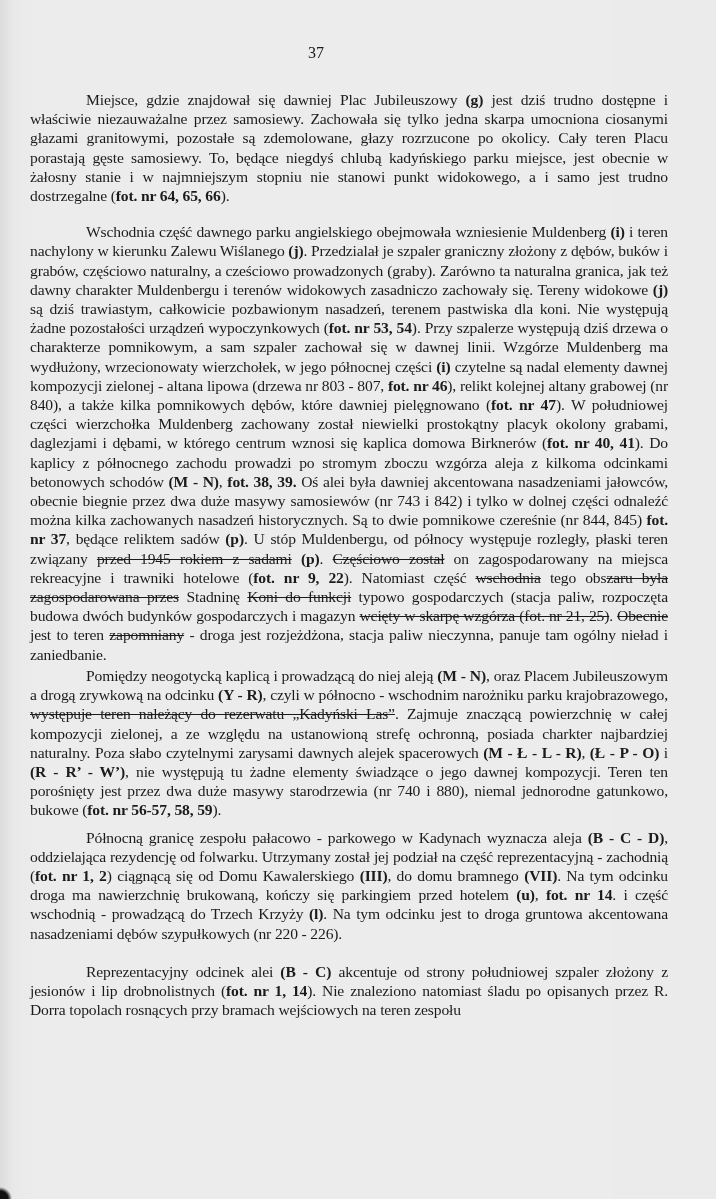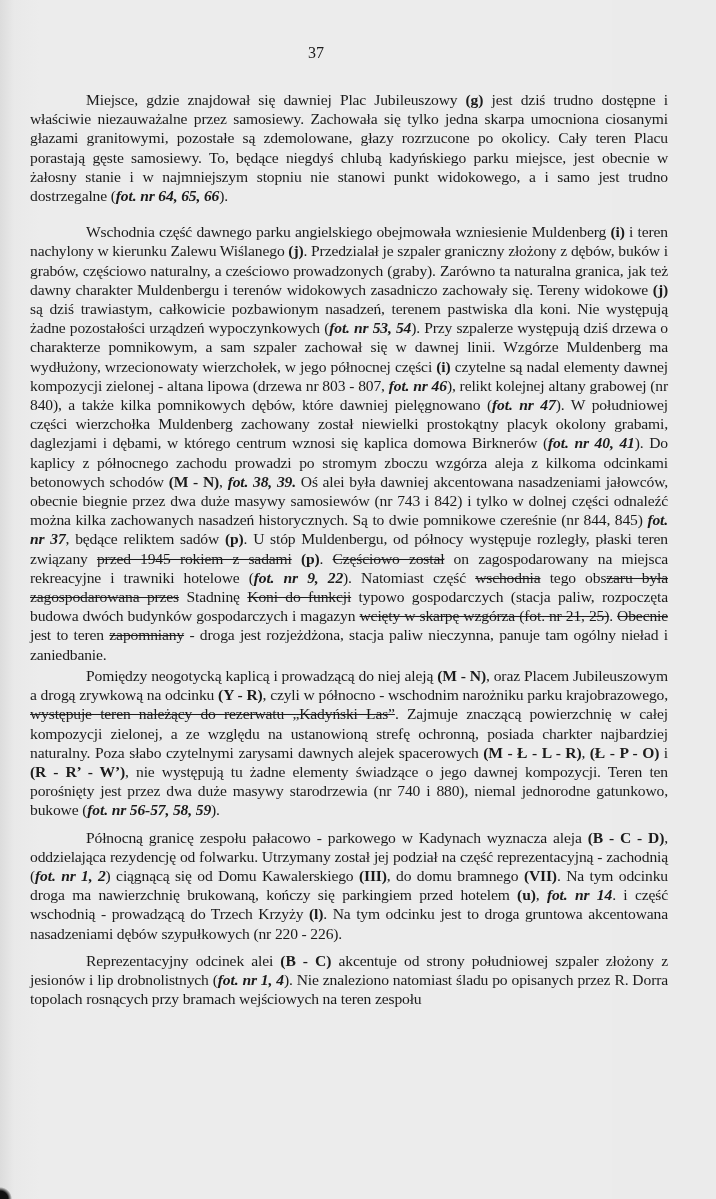--- a/index.html
+++ b/index.html
@@ -41,23 +41,23 @@
       text-align: justify;
       letter-spacing: -0.15px;
     }
     .para {
       margin: 0 0 16px 0;
       text-indent: 56px;
     }
     .para.p1 { margin-bottom: 17px; }
     .para.p2 { margin-bottom: 2px; }
     .para.p3 { margin-bottom: 8px; }
-    .para.p4 { margin-bottom: 8px; }
+    .para.p4 { margin-bottom: 19px; }
     .b { font-weight: bold; }
-    .fot { font-weight: bold; font-style: italic; }
+    .fot { font-weight: bold; }
     .strike { text-decoration: line-through; text-decoration-thickness: 1px; }
     .corner-shadow {
       position: absolute;
       left: 0;
       bottom: 0;
       width: 14px;
       height: 16px;
       background: radial-gradient(circle at 0 100%, #111 0, #111 8px, transparent 12px);
     }
   </style>
@@ -65,17 +65,17 @@
 <body>
 
 <div class="page">
   <div class="page-number">37</div>
 
   <div class="content">
     <p class="para p1">Miejsce, gdzie znajdował się dawniej Plac Jubileuszowy <span class="b">(g)</span> jest dziś trudno dostępne i właściwie niezauważalne przez samosiewy. Zachowała się tylko jedna skarpa umocniona ciosanymi głazami granitowymi, pozostałe są zdemolowane, głazy rozrzucone po okolicy. Cały teren Placu porastają gęste samosiewy. To, będące niegdyś chlubą kadyńskiego parku miejsce, jest obecnie w żałosny stanie i w najmniejszym stopniu nie stanowi punkt widokowego, a i samo jest trudno dostrzegalne (<span class="fot">fot. nr 64, 65, 66</span>).</p>
     <p class="para p2">Wschodnia część dawnego parku angielskiego obejmowała wzniesienie Muldenberg <span class="b">(i)</span> i teren nachylony w kierunku Zalewu Wiślanego <span class="b">(j)</span>. Przedzialał je szpaler graniczny złożony z dębów, buków i grabów, częściowo naturalny, a cześciowo prowadzonych (graby). Zarówno ta naturalna granica, jak też dawny charakter Muldenbergu i terenów widokowych zasadniczo zachowały się. Tereny widokowe <span class="b">(j)</span> są dziś trawiastym, całkowicie pozbawionym nasadzeń, terenem pastwiska dla koni. Nie występują żadne pozostałości urządzeń wypoczynkowych (<span class="fot">fot. nr 53, 54</span>). Przy szpalerze występują dziś drzewa o charakterze pomnikowym, a sam szpaler zachował się w dawnej linii. Wzgórze Muldenberg ma wydłużony, wrzecionowaty wierzchołek, w jego północnej części <span class="b">(i)</span> czytelne są nadal elementy dawnej kompozycji zielonej - altana lipowa (drzewa nr 803 - 807, <span class="fot">fot. nr 46</span>), relikt kolejnej altany grabowej (nr 840), a także kilka pomnikowych dębów, które dawniej pielęgnowano (<span class="fot">fot. nr 47</span>). W południowej części wierzchołka Muldenberg zachowany został niewielki prostokątny placyk okolony grabami, daglezjami i dębami, w którego centrum wznosi się kaplica domowa Birknerów (<span class="fot">fot. nr 40, 41</span>). Do kaplicy z północnego zachodu prowadzi po stromym zboczu wzgórza aleja z kilkoma odcinkami betonowych schodów <span class="b">(M - N)</span>, <span class="fot">fot. 38, 39.</span> Oś alei była dawniej akcentowana nasadzeniami jałowców, obecnie biegnie przez dwa duże masywy samosiewów (nr 743 i 842) i tylko w dolnej części odnaleźć można kilka zachowanych nasadzeń historycznych. Są to dwie pomnikowe czereśnie (nr 844, 845) <span class="fot">fot. nr 37</span>, będące reliktem sadów <span class="b">(p)</span>. U stóp Muldenbergu, od północy występuje rozległy, płaski teren związany <span class="strike">przed 1945 rokiem z sadami</span> <span class="b">(p)</span>. <span class="strike">Częściowo został</span> on zagospodarowany na miejsca rekreacyjne i trawniki hotelowe (<span class="fot">fot. nr 9, 22</span>). Natomiast część <span class="strike">wschodnia</span> tego obs<span class="strike">zaru była zagospodarowana przes</span> Stadninę <span class="strike">Koni do funkcji</span> typowo gospodarczych (stacja paliw, rozpoczęta budowa dwóch budynków gospodarczych i magazyn <span class="strike">wcięty w skarpę wzgórza (fot. nr 21, 25)</span>. <span class="strike">Obecnie</span> jest to teren <span class="strike">zapomniany</span> - droga jest rozjeżdżona, stacja paliw nieczynna, panuje tam ogólny nieład i zaniedbanie.</p>
     <p class="para p3">Pomiędzy neogotycką kaplicą i prowadzącą do niej aleją <span class="b">(M - N)</span>, oraz Placem Jubileuszowym a drogą zrywkową na odcinku <span class="b">(Y - R)</span>, czyli w północno - wschodnim narożniku parku krajobrazowego, <span class="strike">występuje teren należący do rezerwatu „Kadyński Las”</span>. Zajmuje znaczącą powierzchnię w całej kompozycji zielonej, a ze względu na ustanowioną strefę ochronną, posiada charkter najbardziej naturalny. Poza słabo czytelnymi zarysami dawnych alejek spacerowych <span class="b">(M - Ł - L - R)</span>, <span class="b">(Ł - P - O)</span> i <span class="b">(R - R’ - W’)</span>, nie występują tu żadne elementy świadzące o jego dawnej kompozycji. Teren ten porośnięty jest przez dwa duże masywy starodrzewia (nr 740 i 880), niemal jednorodne gatunkowo, bukowe (<span class="fot">fot. nr 56-57, 58, 59</span>).</p>
     <p class="para p4">Północną granicę zespołu pałacowo - parkowego w Kadynach wyznacza aleja <span class="b">(B - C - D)</span>, oddzielająca rezydencję od folwarku. Utrzymany został jej podział na część reprezentacyjną - zachodnią (<span class="fot">fot. nr 1, 2</span>) ciągnącą się od Domu Kawalerskiego <span class="b">(III)</span>, do domu bramnego <span class="b">(VII)</span>. Na tym odcinku droga ma nawierzchnię brukowaną, kończy się parkingiem przed hotelem <span class="b">(u)</span>, <span class="fot">fot. nr 14</span>. i część wschodnią - prowadzącą do Trzech Krzyży <span class="b">(l)</span>. Na tym odcinku jest to droga gruntowa akcentowana nasadzeniami dębów szypułkowych (nr 220 - 226).</p>
-    <p class="para p5">Reprezentacyjny odcinek alei <span class="b">(B - C)</span> akcentuje od strony południowej szpaler złożony z jesionów i lip drobnolistnych (<span class="fot">fot. nr 1, 4</span>). Nie znaleziono natomiast śladu po opisanych przez R. Dorra topolach rosnących przy bramach wejściowych na teren zespołu</p>
+    <p class="para p5">Reprezentacyjny odcinek alei <span class="b">(B - C)</span> akcentuje od strony południowej szpaler złożony z jesionów i lip drobnolistnych (<span class="fot">fot. nr 1, 14</span>). Nie znaleziono natomiast śladu po opisanych przez R. Dorra topolach rosnących przy bramach wejściowych na teren zespołu</p>
   </div>
 
   <div class="corner-shadow"></div>
 </div>
 
 </body></html>

